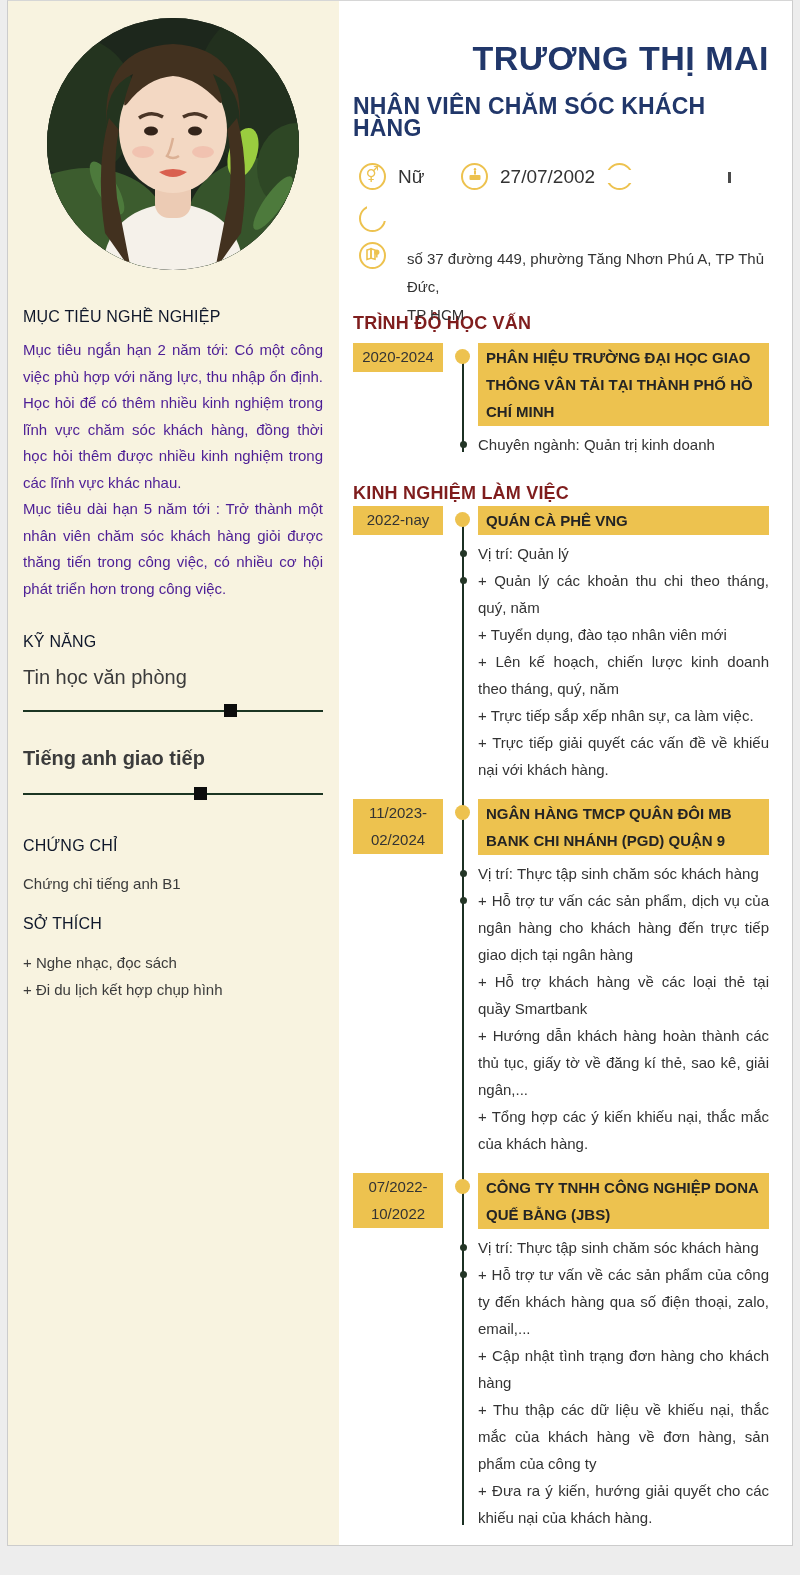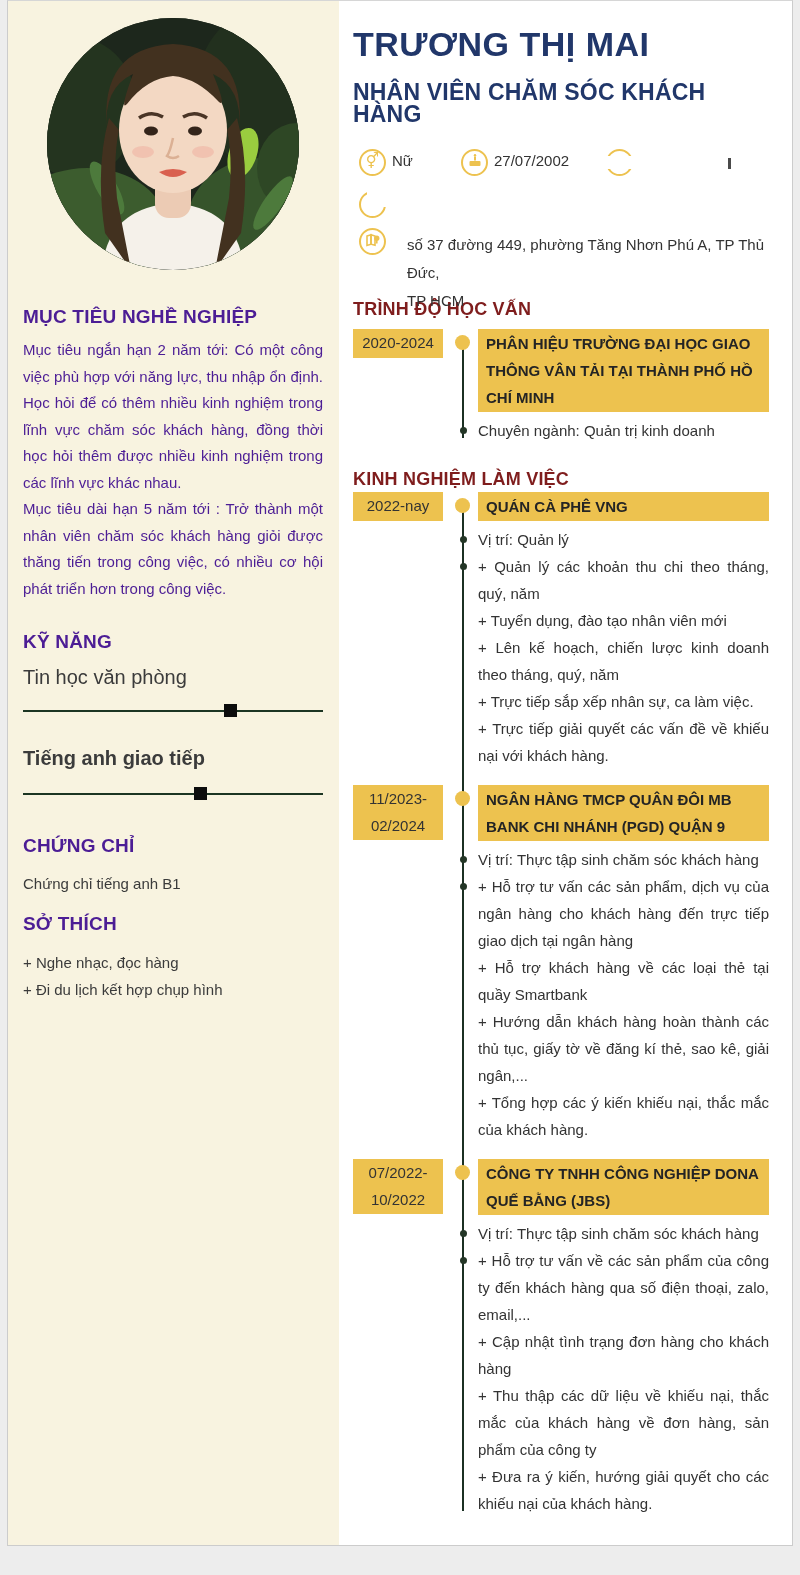--- a/index.html
+++ b/index.html
@@ -18,21 +18,21 @@
   
   .sidebar {
     position:absolute; left:0; top:0; width:331px; height:100%;
     background:#f8f3e0; padding:0 16px 0 15px;
   }
   .photo-wrap {
     width:252px; height:252px; border-radius:50%; overflow:hidden;
     margin:17px auto 0; background:#1d271c;
   }
   .side-heading {
-    color:#4c1d95; font-size:19px; font-weight:bold; line-height:22px;
+    color:#0f172a; font-size:16px; font-weight:normal; line-height:22px;
     letter-spacing:.2px;
   }
   .h-objective { margin-top:36px; }
   .objective-text {
     margin-top:9px; font-size:15px; line-height:26.5px; color:#4c1d95;
     text-align:justify;
   }
   .h-skills { margin-top:29px; }
   .skill-label { margin-top:14px; font-size:20px; color:#3b3b3b; line-height:20px; }
   .skill-slider { position:relative; margin-top:17px; height:13px; }
@@ -47,22 +47,22 @@
   .cert-item { margin-top:14px; font-size:15px; color:#3b3b3b; line-height:26px; }
   .h-hobby { margin-top:16px; }
   .hobby-item { font-size:15px; color:#3b3b3b; line-height:27px; }
   .hobby-list { margin-top:14px; }
   
   .main {
     position:absolute; left:331px; top:0; right:0; bottom:0;
     padding:0 23px 0 14px;
   }
   .cv-name {
-    margin-top:22px; font-size:34px; font-weight:bold; color:#21376a;
-    letter-spacing:.5px; line-height:42px;
+    margin-top:36px; font-size:34px; font-weight:bold; color:#21376a;
+    letter-spacing:.5px; line-height:42px;text-align:right;
   }
   .cv-jobtitle {
     margin-top:16px; font-size:23px; font-weight:bold; color:#21376a;
     line-height:22px; letter-spacing:.2px;
   }
   .contact-row { position:relative; height:30px; }
   .row-1 { margin-top:24px; }
   .row-2 { margin-top:12px; }
   .row-3 { margin-top:7px; height:58px; }
   .contact-item { position:absolute; top:0; height:30px; }
@@ -71,21 +71,21 @@
   .circle-icon {
     position:absolute; left:0; top:0; width:27px; height:27px; border-radius:50%;
     border:2.5px solid #edc24f; color:#edc24f; text-align:center;
   }
   .circle-icon svg { display:block; margin:2px auto 0; }
   .gender-glyph {
     font-family:"DejaVu Sans",sans-serif; font-size:15px; font-weight:bold;
     line-height:21px; display:block;
   }
   .contact-text {
-    position:absolute; left:33px; top:3px; font-size:15px; color:#333333;
+    position:absolute; left:39px; top:3px; font-size:19px; color:#333333;
     white-space:nowrap;
   }
   .address-text {
     position:absolute; left:48px; top:3px; font-size:15px; color:#333333;
     line-height:28px; white-space:pre-line; width:380px;
   }
   .redact-band { position:absolute; background:#ffffff; }
   .phone-band { left:250px; top:7px; width:132px; height:13px; }
   .email-band { left:14px; top:-3px; width:120px; height:19px; }
   .residue-mark {
@@ -191,21 +191,21 @@
         <div class="skill-track"></div>
         <div class="skill-handle" style="left: 59%;"></div>
       </div>
     </div>
 
     <div class="side-heading h-cert">CHỨNG CHỈ</div>
     <div class="cert-item">Chứng chỉ tiếng anh B1</div>
 
     <div class="side-heading h-hobby">SỞ THÍCH</div>
     <div class="hobby-list">
-      <div class="hobby-item">+ Nghe nhạc, đọc hàng</div>
+      <div class="hobby-item">+ Nghe nhạc, đọc sách</div>
       <div class="hobby-item">+ Đi du lịch kết hợp chụp hình</div>
     </div>
   </div>
 
   <div class="main">
 
     <div class="cv-name">TRƯƠNG THỊ MAI</div>
     <div class="cv-jobtitle">NHÂN VIÊN CHĂM SÓC KHÁCH HÀNG</div>
 
     <div class="contact-row row-1">

